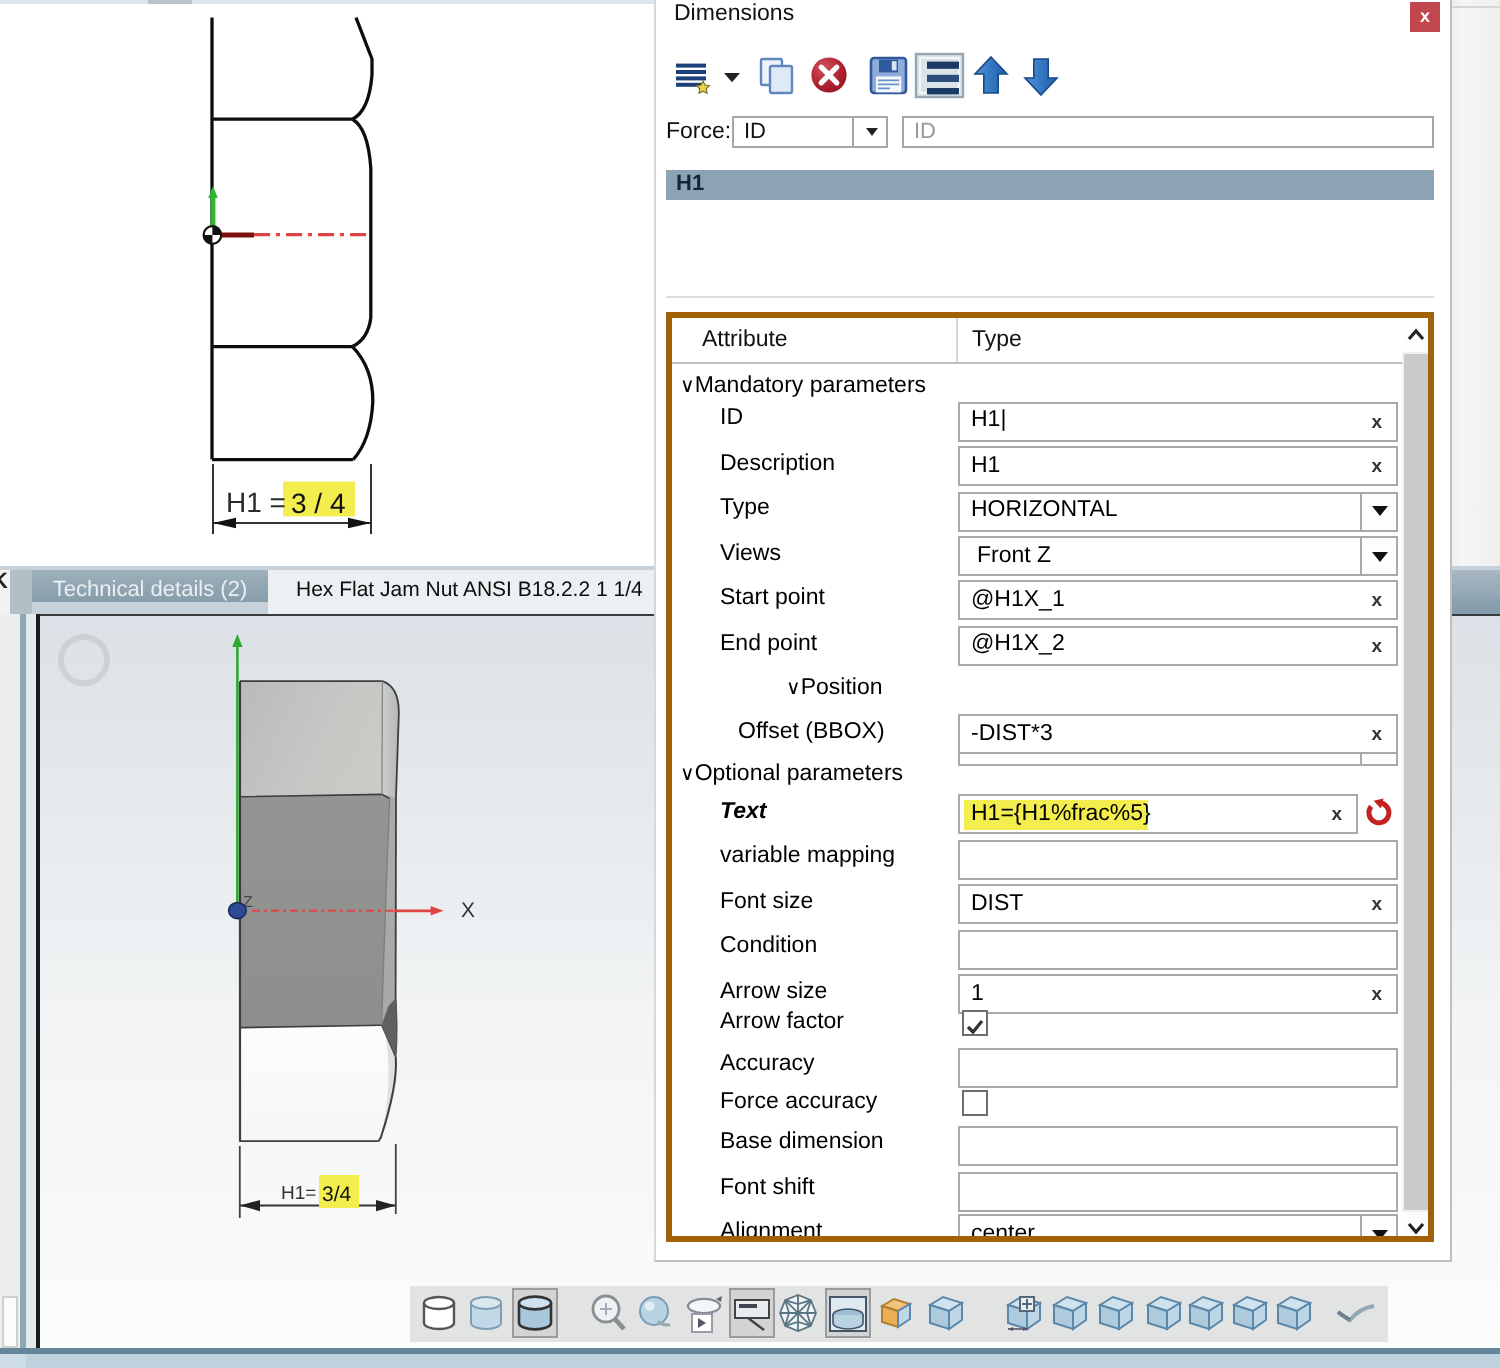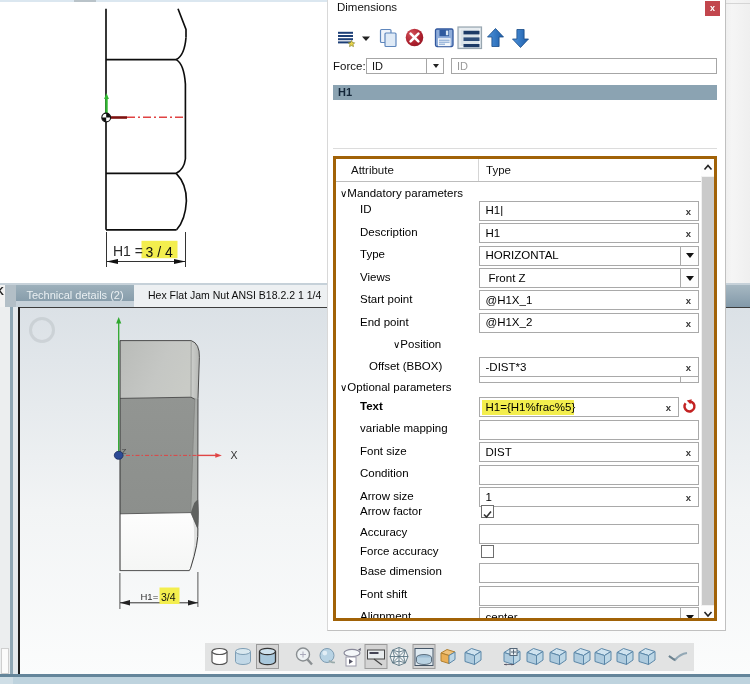--- a/index.html
+++ b/index.html
@@ -367,21 +367,21 @@
         <span class="ddtri"></span>
       </span>
     </div>
   <span class="lbl" style="left:33px;top:201px;">Offset (BBOX)</span>
   <div class="vbox" style="top:198.4px;">
       <span class="vtext">-DIST*3</span>
       <span class="xbtn">x</span>
     </div>
 
   <div class="abs" style="left:4px;top:222px;font-size:11.5px;color:#000;"><span style="font-size:10px;">∨</span>Optional parameters</div>
-  <span class="lbl" style="left:24px;top:240.5px;font-weight:bold;">Text</span>
+  <span class="lbl" style="left:24px;top:240.5px;font-weight:bold;font-style:italic;">Text</span>
   <div class="vbox" style="top:238px;width:200.5px;">
       <span style="position:absolute;left:2px;top:1.5px;width:92px;height:15.5px;background:#f3ee4e;"></span>
       <span class="vtext">H1={H1%frac%5}</span>
       <span class="xbtn">x</span>
     </div>
   <svg class="abs" style="left:346px;top:239.5px;" width="15" height="15" viewBox="0 0 15 15">
       <path d="M3.6,4.2 A5,5 0 1 0 7.8,2.4" stroke="#c32222" stroke-width="2.5" fill="none"></path>
       <path d="M9.8,0.2 l-5,1.2 l3.6,3.8 z" fill="#c32222"></path>
     </svg>
   <span class="lbl" style="left:24px;top:263px;">variable mapping</span>

